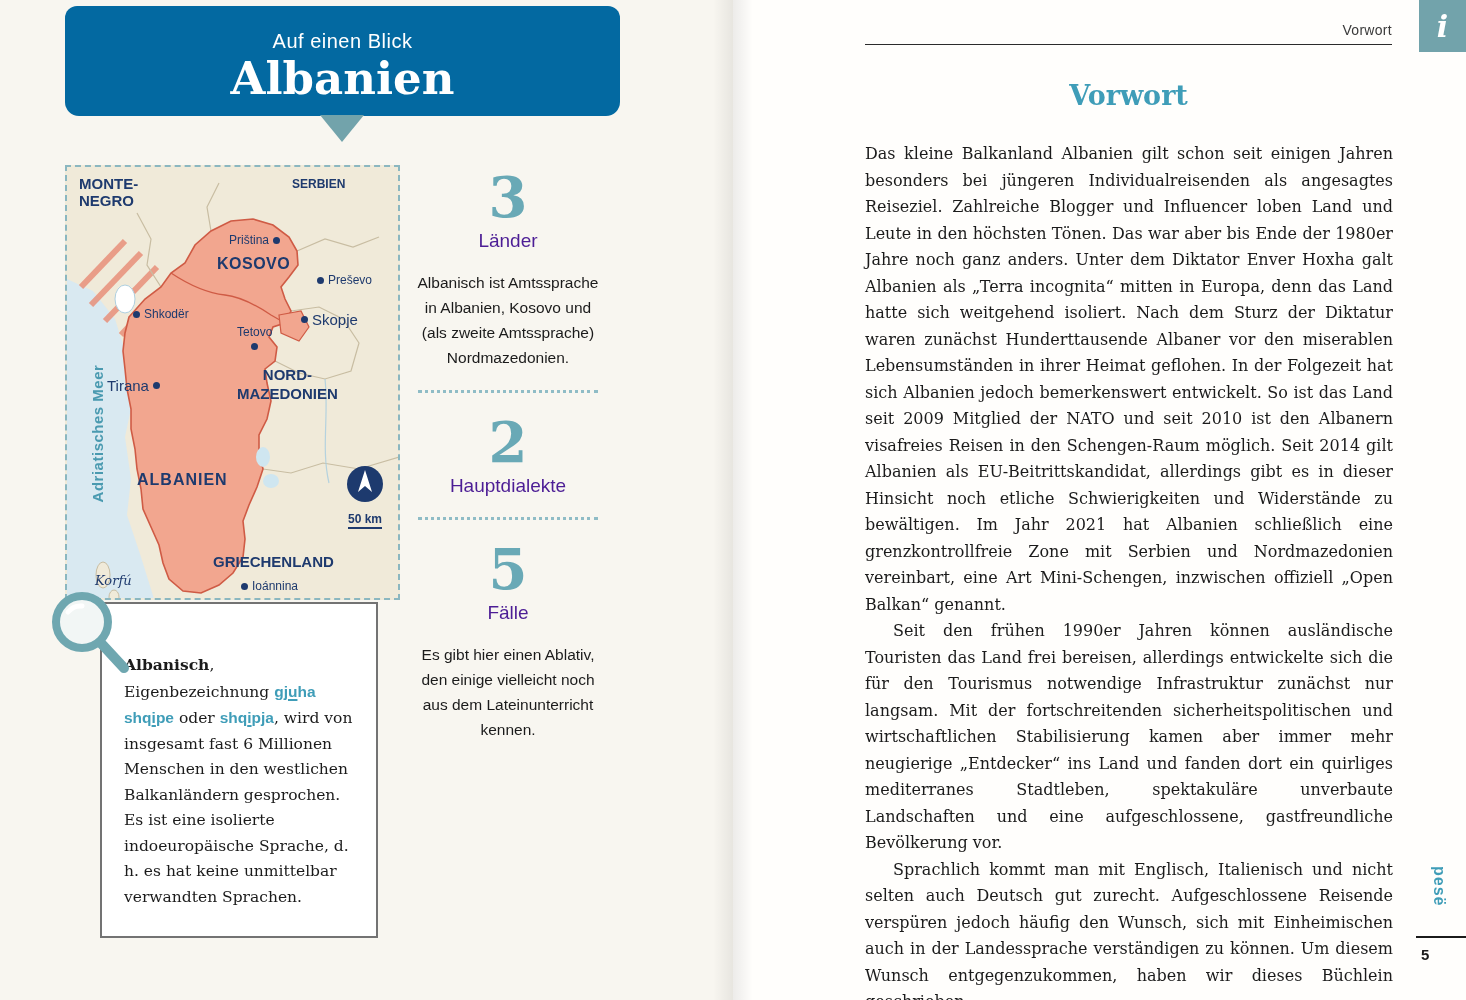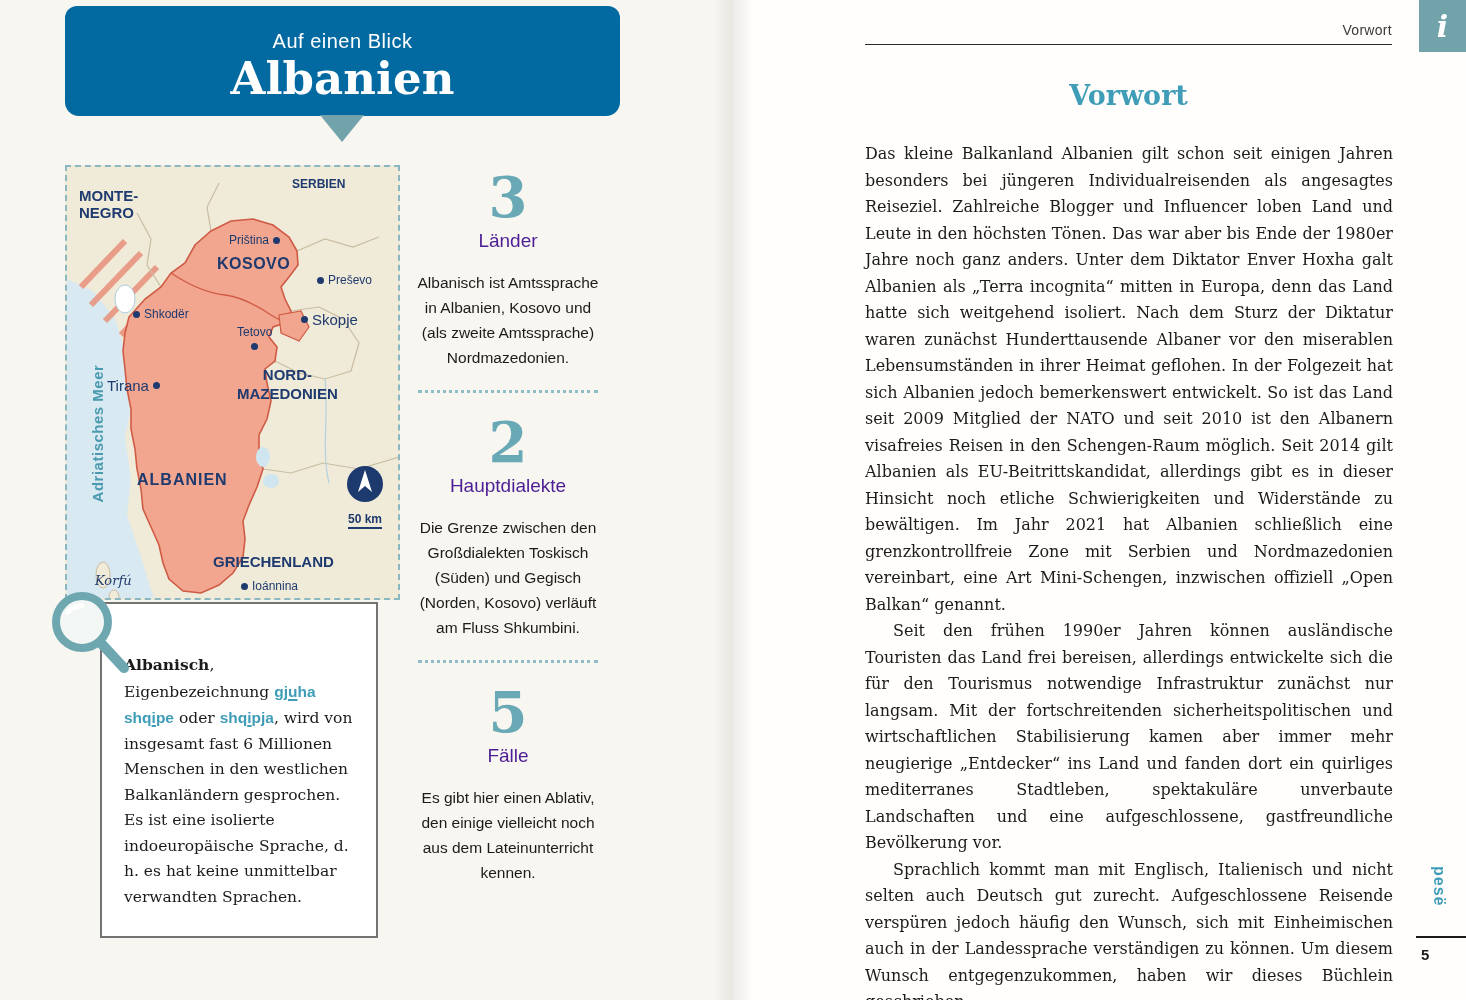--- a/index.html
+++ b/index.html
@@ -117,21 +117,21 @@
 
         <ellipse cx="58" cy="132" rx="10" ry="14" fill="#ffffff" stroke="#aecfdf" stroke-width="1"></ellipse>
         <ellipse cx="196" cy="290" rx="7" ry="10" fill="#cfe6f0"></ellipse>
         <ellipse cx="204" cy="314" rx="8" ry="7" fill="#cfe6f0"></ellipse>
 
         <ellipse cx="36" cy="408" rx="7" ry="13" fill="#f0ead9" stroke="#c8bda2" stroke-width="1"></ellipse>
         <ellipse cx="47" cy="430" rx="5" ry="7" fill="#f0ead9" stroke="#c8bda2" stroke-width="1"></ellipse>
       </svg>
 
       <div class="map-label" style="left:225px; top:10px; font-size:12px;">SERBIEN</div>
-      <div class="map-label" style="left:12px; top:20px; font-size:15px; line-height:17px;">
+      <div class="map-label" style="left:12px; top:8px; font-size:15px; line-height:17px;">
         <div>MONTE-</div>
         <div>NEGRO</div>
       </div>
       <div class="map-label" style="left:150px; top:88px; font-size:16px; letter-spacing:0.5px;">KOSOVO</div>
       <div class="map-label" style="left:170px; top:198px; font-size:15px; line-height:19px; text-align:center;">
         <div>NORD-</div>
         <div>MAZEDONIEN</div>
       </div>
       <div class="map-label" style="left:70px; top:304px; font-size:16px; letter-spacing:1px;">ALBANIEN</div>
       <div class="map-label" style="left:146px; top:386px; font-size:15px;">GRIECHENLAND</div>
@@ -177,21 +177,20 @@
       </div>
     </div>
 
     <div class="stats-col">
       <div class="stat-number">3</div>
       <div class="stat-label">Länder</div>
       <div class="stat-text">Albanisch ist Amtssprache in Albanien, Kosovo und (als zweite Amtssprache) Nordmazedonien.</div>
       <div class="stat-divider"></div>
       <div class="stat-number">2</div>
       <div class="stat-label">Hauptdialekte</div>
-      <div class="stat-text">Die Grenze zwischen den Großdialekten Toskisch (Süden) und Gegisch (Norden, Kosovo) verläuft am Fluss Shkumbini.</div>
       <div class="stat-divider"></div>
       <div class="stat-number">5</div>
       <div class="stat-label">Fälle</div>
       <div class="stat-text">Es gibt hier einen Ablativ, den einige vielleicht noch aus dem Lateinunterricht kennen.</div>
     </div>
 
     <div class="infobox">
       <p class="infobox-text"><b>Albanisch</b><span>, Eigenbezeichnung </span><span class="teal-term"><span>gj</span><span class="stress">u</span><span>ha shq</span><span class="stress">i</span><span>pe</span></span><span> oder </span><span class="teal-term"><span>shq</span><span class="stress">i</span><span>pja</span></span><span>, wird von insgesamt fast 6 Millionen Menschen in den westlichen Balkanländern gesprochen. Es ist eine isolierte indoeuropäische Sprache, d. h. es hat keine unmittelbar verwandten Sprachen.</span></p>
     </div>
 

